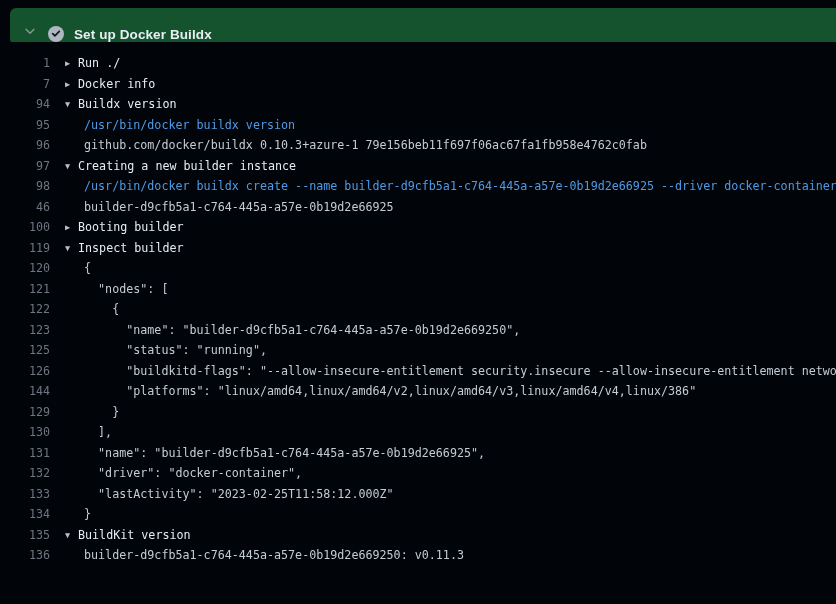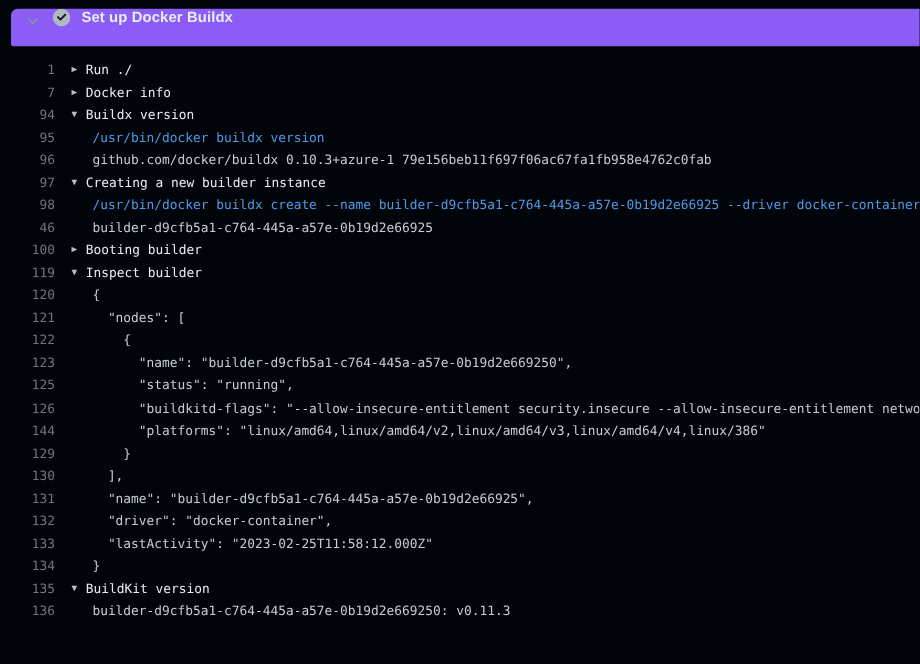--- a/index.html
+++ b/index.html
@@ -11,25 +11,25 @@
     position: relative;
     font-family: "Liberation Sans", "DejaVu Sans", sans-serif;
   }
   .stage { position: absolute; inset: 0; }
 
   
   .step-header {
     position: absolute;
     left: 10px; top: 8px; right: 0;
     height: 34px;
-    background: #8b5cf6;
+    background: #14532d;
     border-top-left-radius: 6px;
     border-bottom-left-radius: 2px;
     display: flex;
-    align-items: flex-start;
+    align-items: flex-end;
     padding-left: 9px;
     cursor: pointer;
   }
   .chev-box {
     width: 22px; height: 22px;
     display: flex; align-items: center; justify-content: center;
     flex: none;
   }
   .check-box {
     width: 16px; height: 16px;

